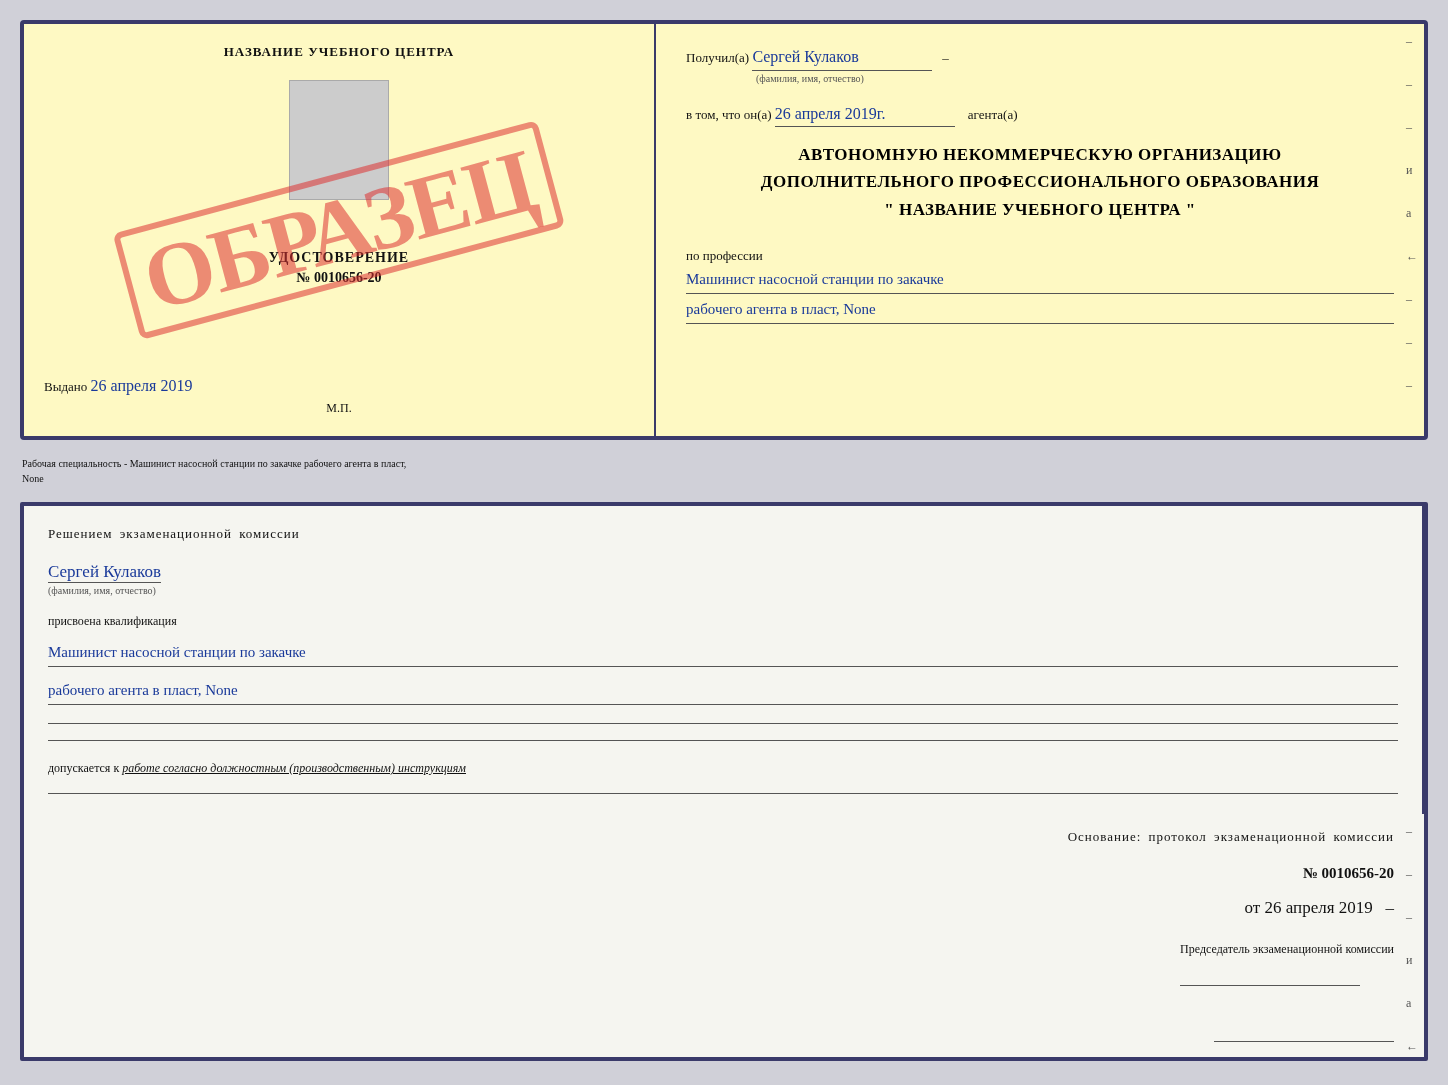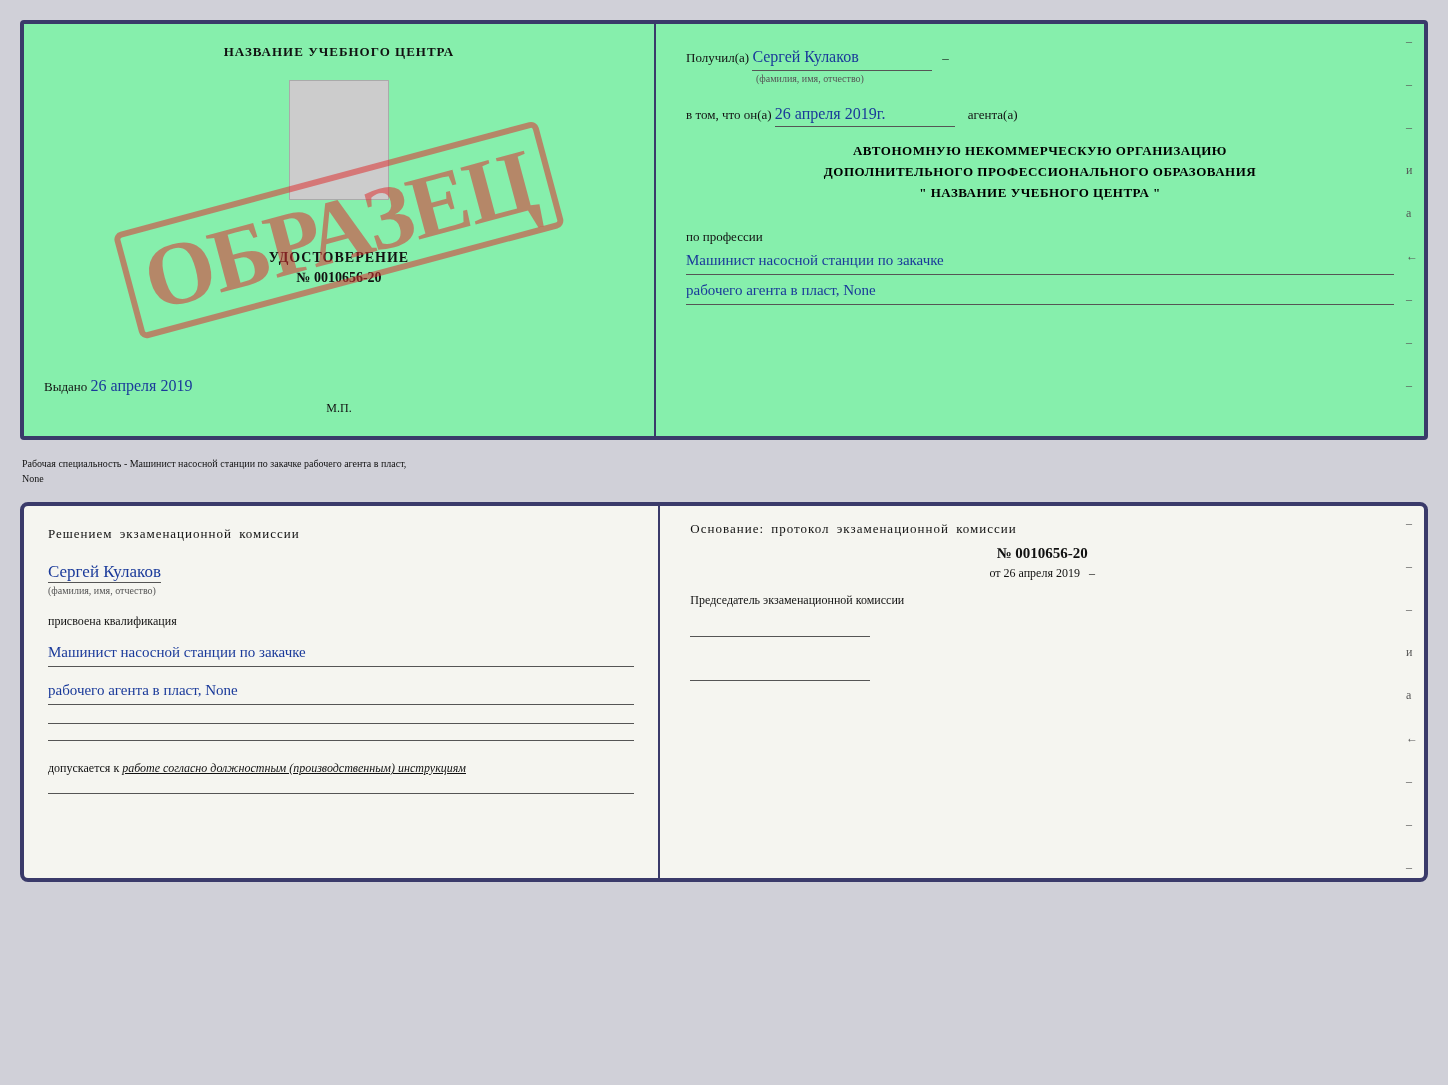--- a/index.html
+++ b/index.html
@@ -13,21 +13,21 @@
 
     .page-container {
       display: flex;
       flex-direction: column;
       gap: 10px;
     }
 
     
     .doc-top {
       display: flex;
-      background: #86efac;
+      background: #fef9c3;
       border: 4px solid #3a3a6a;
       border-radius: 4px;
       min-height: 420px;
       overflow: hidden;
     }
 
     .doc-left {
       flex: 1;
       border-right: 2px solid #3a3a6a;
       padding: 20px;
@@ -124,21 +124,21 @@
       display: inline-block;
     }
 
     .subtitle-small {
       font-size: 10px;
       color: #555;
       text-align: center;
     }
 
     .org-block {
-      font-size: 13px;
+      font-size: 17px;
       text-align: center;
       font-weight: bold;
       text-transform: uppercase;
       line-height: 1.6;
       letter-spacing: 0.5px;
     }
 
     .profession-label {
       font-size: 13px;
       color: #111;
@@ -161,23 +161,24 @@
       color: #111;
       padding: 6px 2px;
       line-height: 1.5;
     }
 
     
     .doc-bottom {
       display: flex;
       background: #f5f5f0;
       border: 4px solid #3a3a6a;
-      border-radius: 8px;
+      border-radius: 2px;
       min-height: 380px;
       overflow: hidden;
+      flex-direction: column;
     }
 
     .doc-bottom-left {
       flex: 1;
       border-right: 2px solid #3a3a6a;
       padding: 20px 24px;
       display: flex;
       flex-direction: column;
       gap: 8px;
     }
@@ -248,21 +249,21 @@
 
     .protocol-number {
       font-size: 15px;
       font-weight: bold;
       text-align: center;
       color: #111;
       margin-top: 8px;
     }
 
     .protocol-date {
-      font-size: 12px;
+      font-size: 17px;
       text-align: center;
       color: #111;
       margin-top: 4px;
     }
 
     .chairman-block {
       margin-top: 10px;
     }
 
     .chairman-label {
@@ -390,21 +391,21 @@
       <div class="bottom-lines" style="margin-top:10px;"></div>
       <div class="bottom-lines" style="margin-top:8px;"></div>
 
       <div class="admits-text">
         <span>допускается к</span>
         <span class="admits-italic">работе согласно должностным (производственным) инструкциям</span>
       </div>
       <div class="bottom-lines" style="margin-top:8px;"></div>
     </div>
 
-    <div style="position:relative; flex:1.2; padding:15px 30px; display:flex; flex-direction:column; ">
+    <div style="position:relative; flex:1.2; padding:15px 30px; display:flex; flex-direction:column; gap:12px;align-items:flex-end;">
 
       <div class="basis-title">Основание: протокол экзаменационной комиссии</div>
 
       <div class="protocol-number">№ 0010656-20</div>
 
       <div class="protocol-date">
         <span>от</span>
         <span>26 апреля 2019</span>
         &nbsp;&nbsp;–
       </div>

